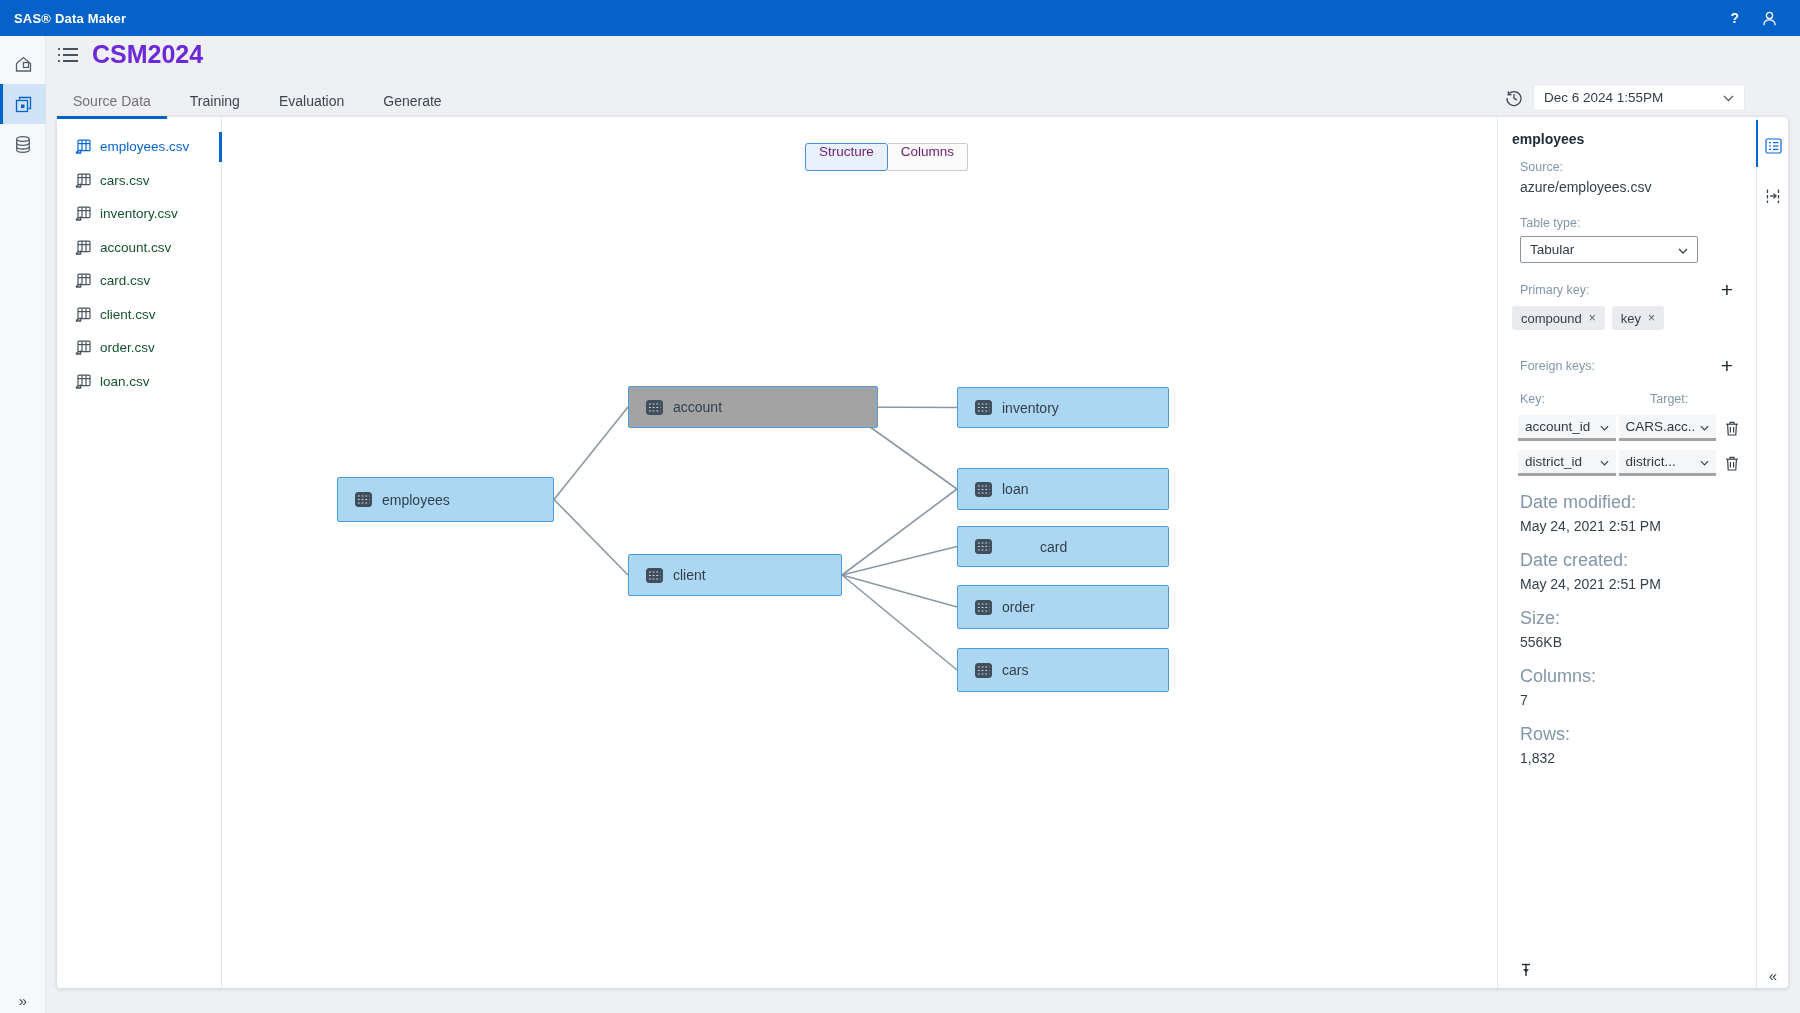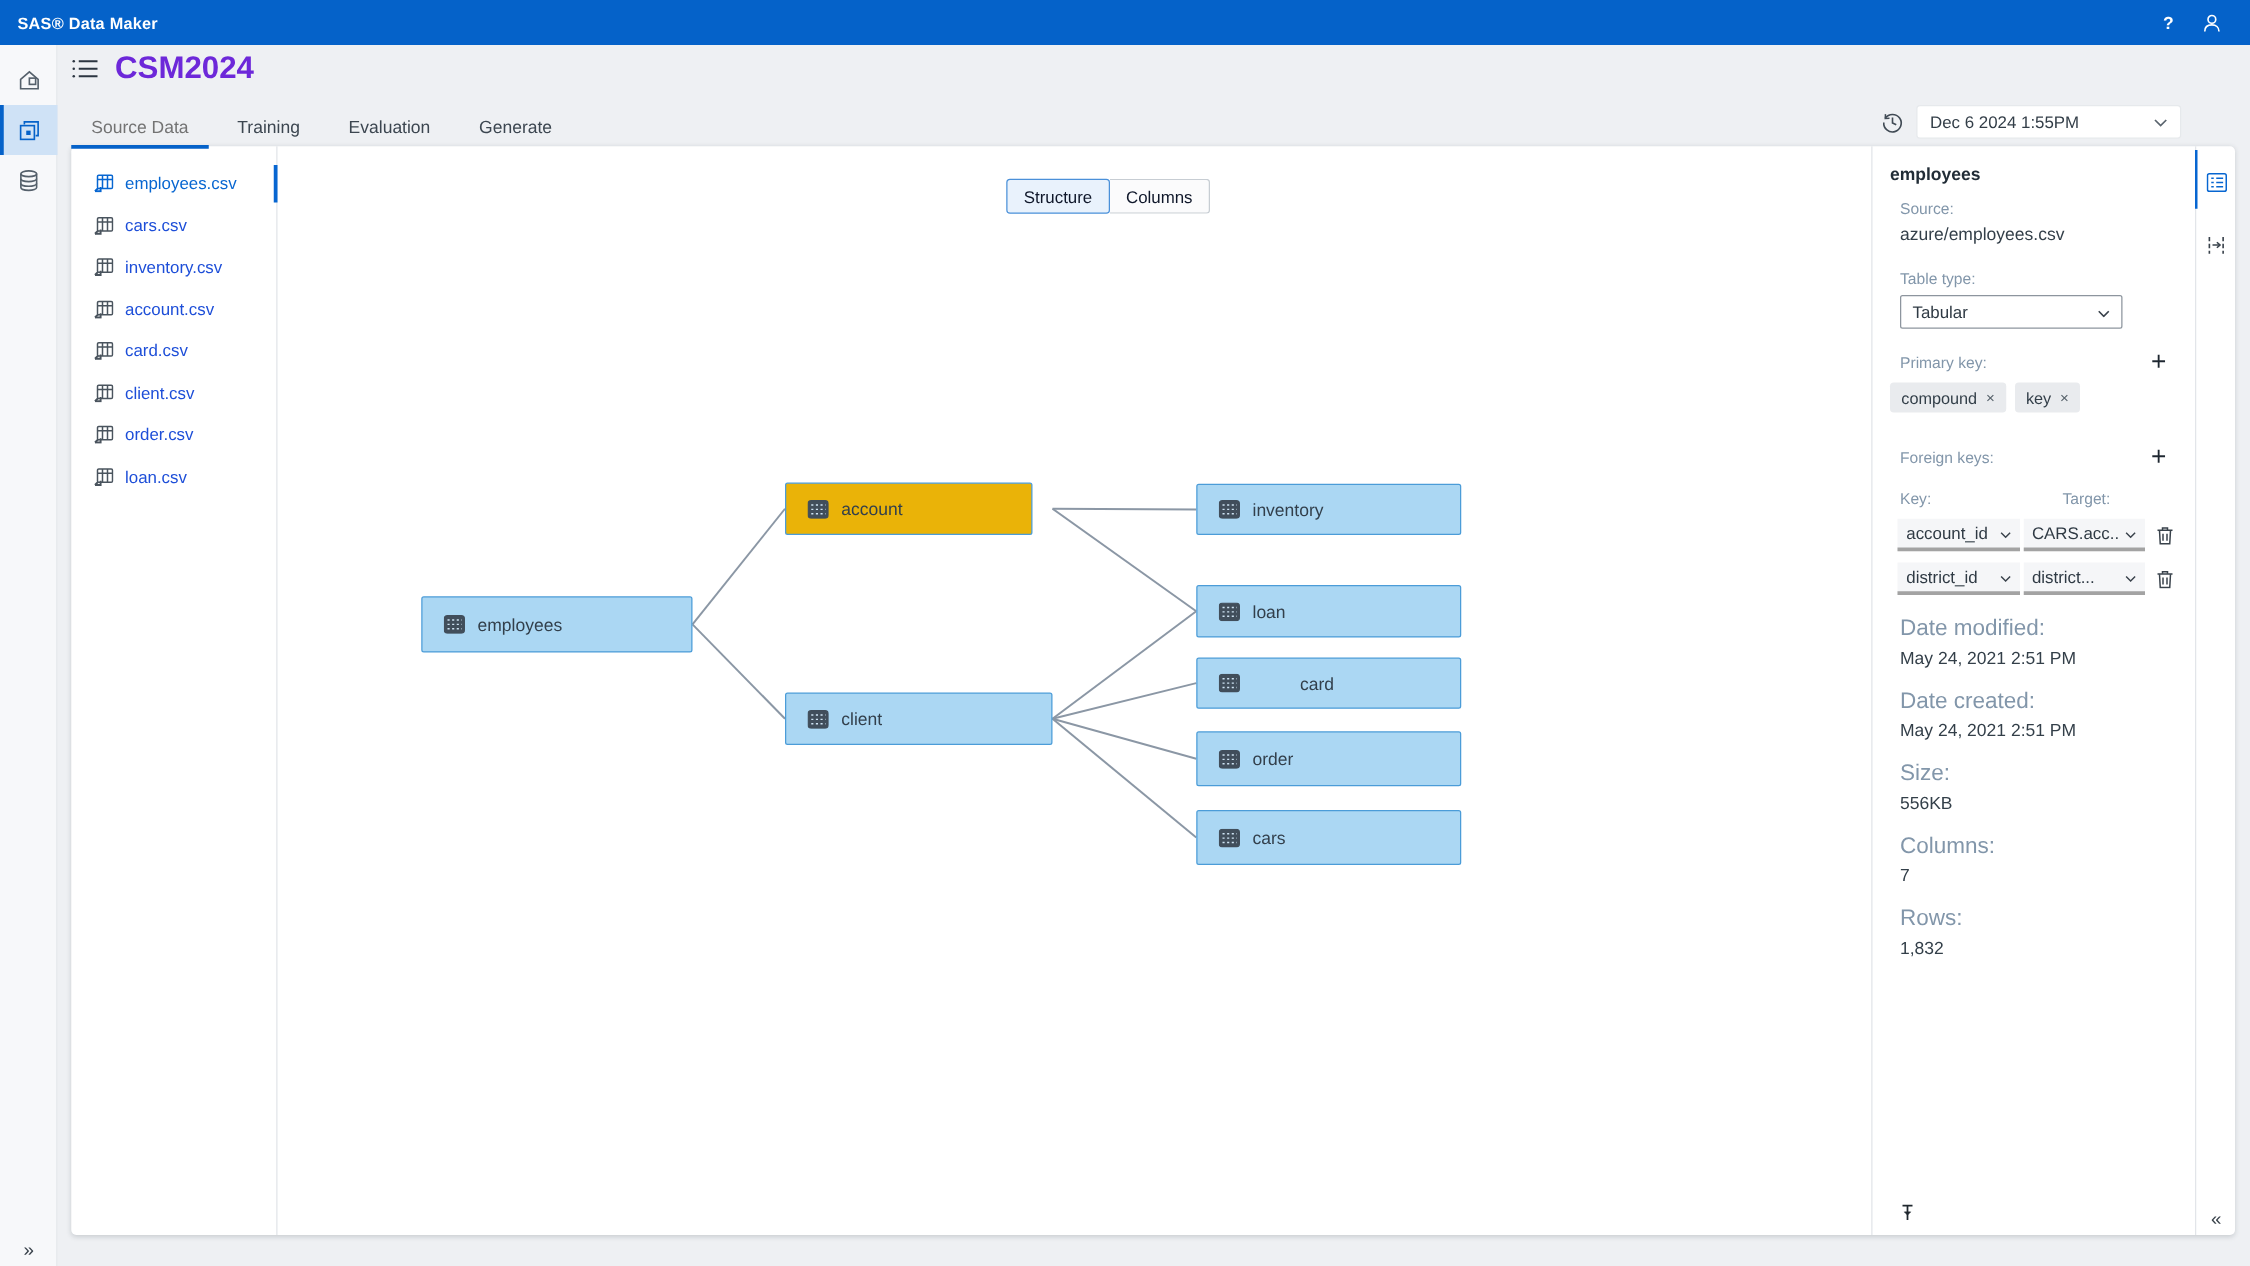--- a/index.html
+++ b/index.html
@@ -36,30 +36,30 @@
   .snapshot-select { width:212px; height:27px; background:#fff; border:1px solid #e6e9ec; border-radius:3px;
                      display:flex; align-items:center; padding:0 10px; font-size:13.5px; color:#333e48; cursor:pointer; }
   .snapshot-select .chev { margin-left:auto; color:#5a646e; }
 
   
   .card { position:absolute; left:57px; top:117px; width:1731px; height:871px; background:#fff; border-radius:4px;
           box-shadow:0 1px 4px rgba(40,50,60,.18); z-index:4; }
 
   
   .filepane { position:absolute; left:0; top:0; width:165px; height:100%; border-right:1px solid #e2e5e9; padding-top:13px; }
-  .file-item { height:33.5px; display:flex; align-items:center; padding-left:18px; gap:9px; font-size:13.5px; color:#1d4ed8; cursor:pointer; position:relative; }
+  .file-item { height:33.5px; display:flex; align-items:center; padding-left:18px; gap:9px; font-size:13.5px; color:#14532d; cursor:pointer; position:relative; }
   .file-item .ficon { color:#4a545e; display:flex; }
   .file-item.selected { color:#0766d1; }
   .file-item.selected .ficon { color:#0766d1; }
   .file-item.selected::after { content:""; position:absolute; right:-1px; top:2px; bottom:2px; width:3px; background:#0766d1; }
 
   
   .canvas { position:absolute; left:166px; top:0; width:1274px; height:100%; overflow:hidden; }
   .view-toggle { position:absolute; left:582px; top:26px; display:flex; z-index:3; }
-  .seg { height:28px; display:flex; align-items:center; padding:0 13px; font-size:13.5px; color:#0f172a;
+  .seg { height:28px; display:flex; padding:0 13px; font-size:13.5px; color:#701a75;
          background:#fbfbfc; border:1px solid #c7cdd3; cursor:pointer; }
   .seg.active { background:#e9f2fc; border:1.5px solid #4a90d9; border-radius:3px; z-index:1; }
   .seg:not(.active) { border-left:none; border-radius:0 3px 3px 0; }
 
   #edge-svg { position:absolute; left:0; top:0; }
   .dnode { position:absolute; background:#abd7f3; border:1.5px solid #4b9cd8; border-radius:2px;
            display:flex; align-items:center; padding-left:17px; gap:10px; font-size:14px; color:#323f4b; cursor:pointer; }
   .dnode .nicon { display:flex; }
 
   
@@ -335,21 +335,21 @@
           <g stroke="#cde2f2" stroke-width="1.1" stroke-dasharray="1.7 2">
             <line x1="3" y1="4" x2="14.5" y2="4"></line>
                 <line x1="3" y1="7.5" x2="14.5" y2="7.5"></line>
                 <line x1="3" y1="11" x2="14.5" y2="11"></line>
           </g>
         </svg>
       </span>
       <span class="nlabel">employees</span>
     </div>
 
-    <div class="dnode" style="left: 405px; top: 269px; width: 198px; height: 42px; background: #eab308; border-color: rgb(75, 156, 216);">
+    <div class="dnode" style="left: 405px; top: 269px; width: 250px; height: 42px; background: #a3a3a3; border-color: rgb(75, 156, 216);">
       <span class="nicon">
         <svg width="17" height="15" viewBox="0 0 17 15">
           <rect x="0.5" y="0.5" width="16" height="14" rx="2.5" fill="#414e5b" stroke="#414e5b"></rect>
           <g stroke="#cde2f2" stroke-width="1.1" stroke-dasharray="1.7 2">
             <line x1="3" y1="4" x2="14.5" y2="4"></line>
                 <line x1="3" y1="7.5" x2="14.5" y2="7.5"></line>
                 <line x1="3" y1="11" x2="14.5" y2="11"></line>
           </g>
         </svg>
       </span>

